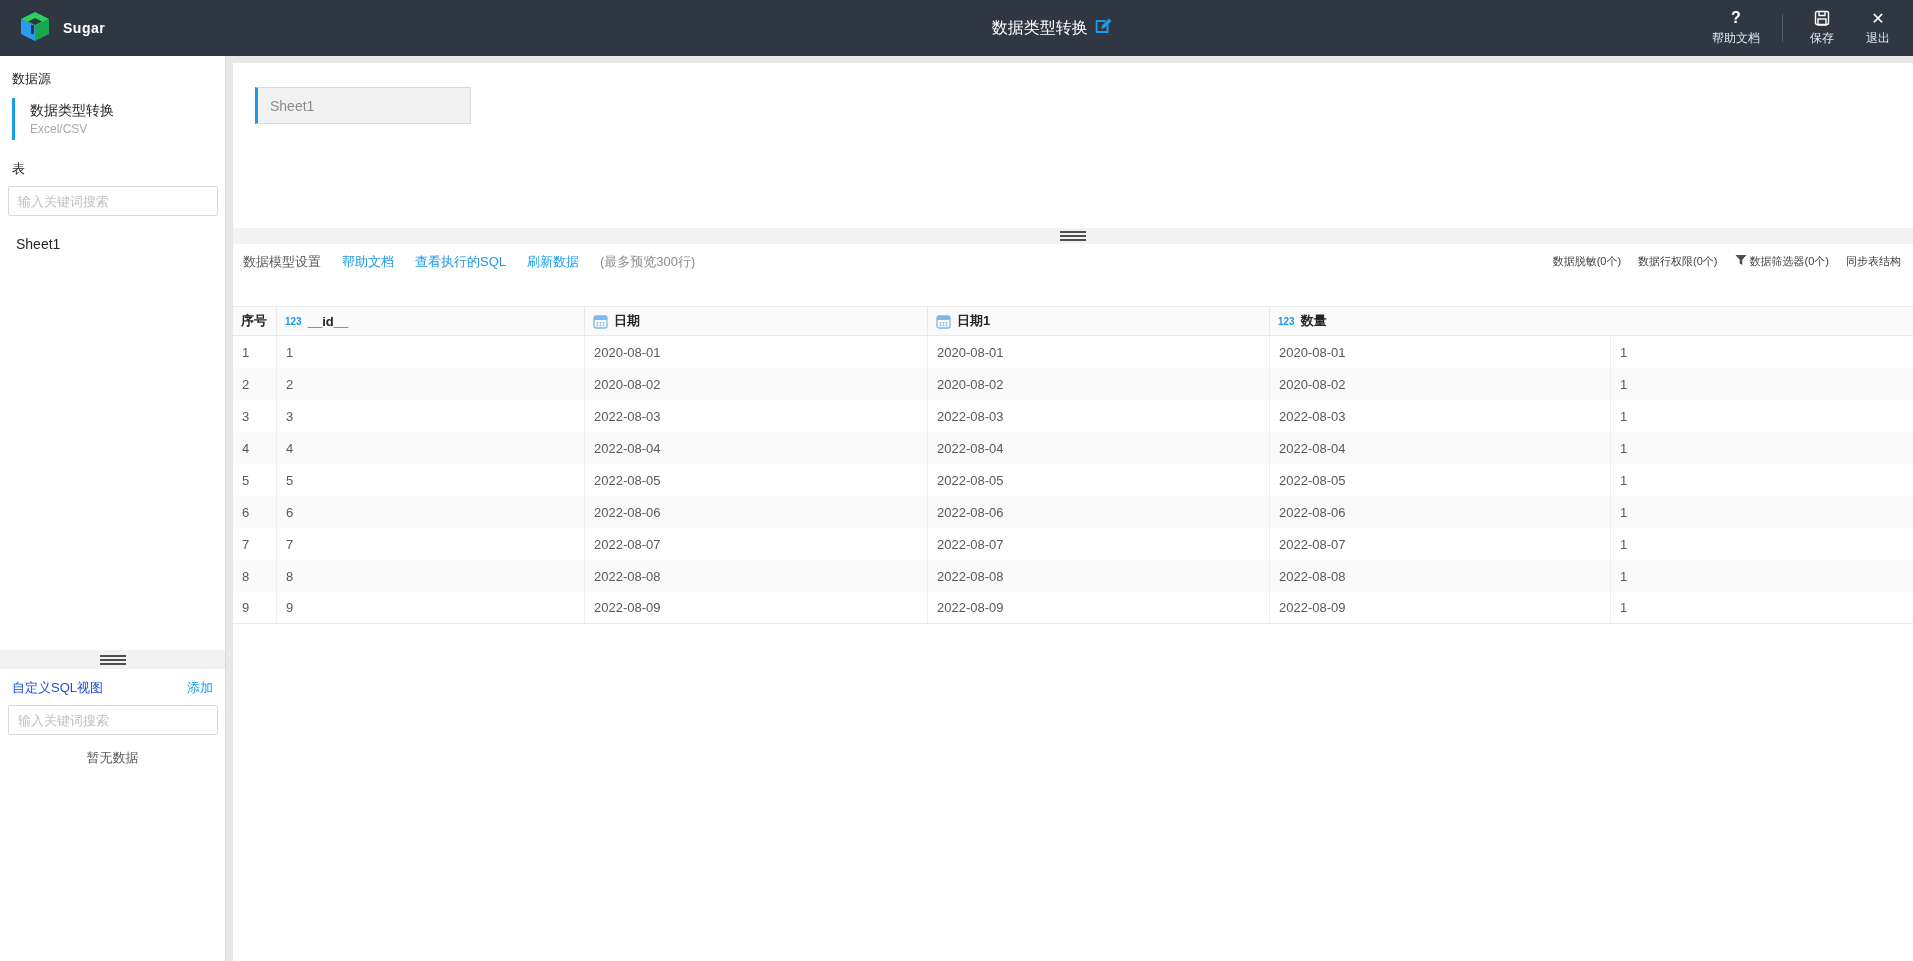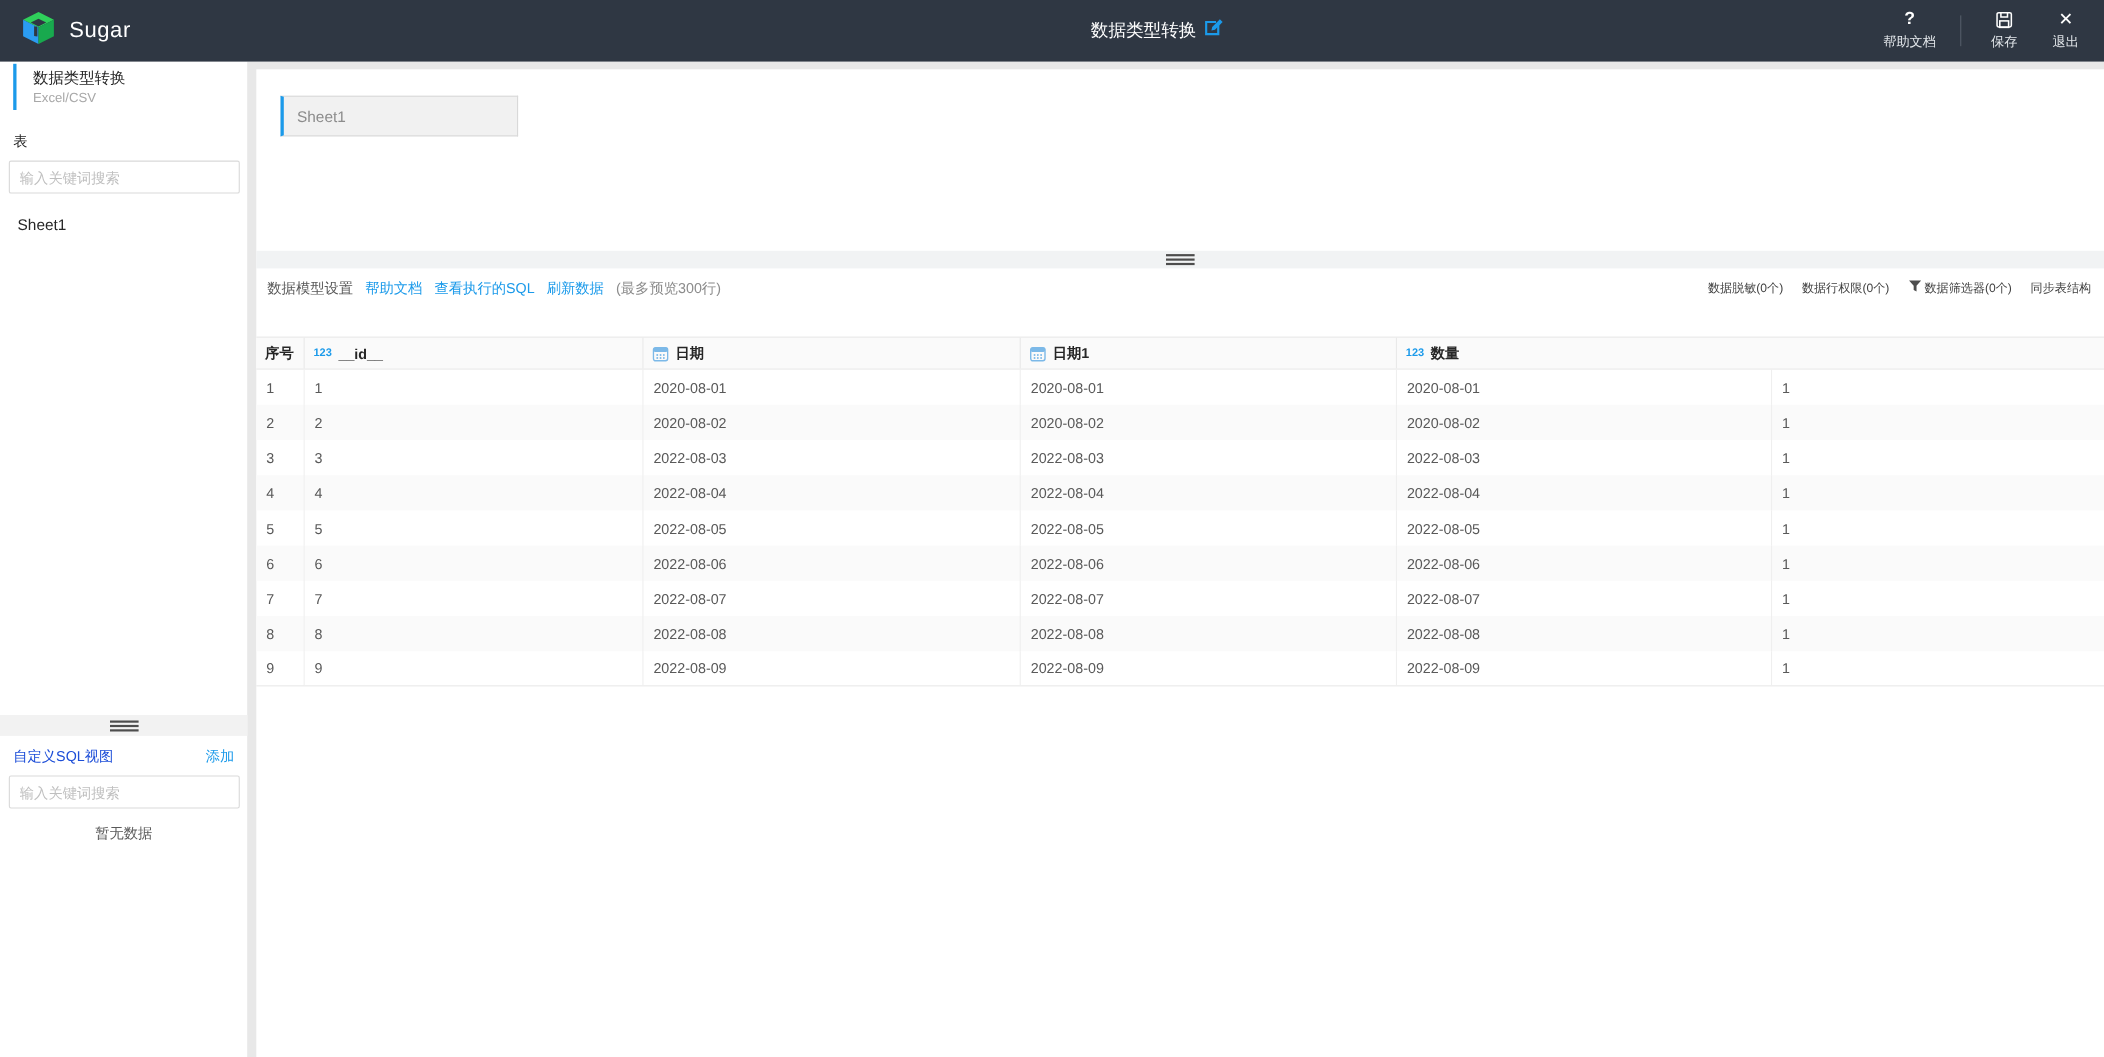--- a/index.html
+++ b/index.html
@@ -9,21 +9,21 @@
     --page-gray:#e8e8e8;
   }
   *{margin:0;padding:0;box-sizing:border-box;}
   html,body{width:1913px;height:961px;overflow:hidden;}
   body{font-family:"Liberation Sans","DejaVu Sans",sans-serif;background:#fff;color:#262626;}
   .app{width:1913px;height:961px;display:flex;flex-direction:column;}
 
   
   .hdr{height:56px;background:var(--header-bg);display:flex;align-items:center;padding:0 18px;position:relative;flex:0 0 56px;}
   .brand{display:flex;align-items:center;gap:11px;}
-  .brand-name{color:#fff;font-size:20px;font-weight:400;letter-spacing:.5px;}
+  .brand-name{color:#fff;font-size:14px;font-weight:700;letter-spacing:.5px;}
   .hdr-title{position:absolute;left:55%;transform:translateX(-50%);display:flex;align-items:center;gap:8px;color:#fff;font-size:16px;}
   .hdr-actions{margin-left:auto;display:flex;align-items:center;gap:22px;}
   .hdr-act{display:flex;flex-direction:column;align-items:center;gap:3px;color:#e3e7eb;font-size:12px;cursor:pointer;min-width:34px;}
   .hdr-act .ico{height:18px;display:flex;align-items:center;justify-content:center;color:#fff;font-weight:700;font-size:16px;}
   .vdiv{width:1px;height:28px;background:#545d69;}
 
   
   .bodyrow{flex:1;display:flex;min-height:0;}
 
   
@@ -46,21 +46,21 @@
   .side-empty{text-align:center;font-size:13px;color:#595959;margin-top:14px;}
 
   
   .main{flex:1;background:var(--page-gray);padding:7px 0 0 7px;display:flex;flex-direction:column;min-width:0;}
   .panel{background:#fff;flex:1;display:flex;flex-direction:column;min-height:0;}
   .tabs-area{height:165px;flex:0 0 165px;}
   .sheet-tab{margin:24px 0 0 22px;width:216px;height:37px;background:#f1f1f1;border:1px solid #d9d9d9;border-left:3px solid var(--accent);display:flex;align-items:center;padding-left:12px;font-size:14px;color:#8c8c8c;cursor:pointer;}
   .h-split{height:16px;background:#f1f3f4;display:flex;align-items:center;justify-content:center;cursor:row-resize;flex:0 0 16px;}
 
   .toolbar{height:35px;display:flex;align-items:center;padding:0 10px;flex:0 0 35px;}
-  .tb-left{display:flex;align-items:center;gap:11px;}
+  .tb-left{display:flex;align-items:center;gap:21px;}
   .tb-text{font-size:13px;color:#595959;}
   .tb-link{font-size:13px;color:var(--accent);cursor:pointer;}
   .tb-note{font-size:13px;color:#8c8c8c;}
   .tb-right{margin-left:auto;display:flex;align-items:center;gap:17px;padding-right:2px;}
   .tb-right-item{font-size:11px;color:#404040;cursor:pointer;display:flex;align-items:flex-start;gap:3px;}
 
   
   .grid{display:flex;flex-direction:column;min-height:0;}
   .thead{display:flex;height:30px;background:#fafafa;border-top:1px solid #e9e9e9;border-bottom:1px solid #e9e9e9;flex:0 0 30px;margin-top:27px;}
   .th{display:flex;align-items:center;gap:6px;padding:0 8px;font-size:13px;font-weight:700;color:#262626;border-right:1px solid #e9e9e9;overflow:hidden;white-space:nowrap;}
@@ -121,20 +121,21 @@
       <div class="hdr-act">
         <span class="ico">✕</span>
         <span>退出</span>
       </div>
     </div>
   </div>
 
   <div class="bodyrow">
 
     <div class="side">
+      <div class="side-label">数据源</div>
       <div class="ds-item">
         <div class="ds-name">数据类型转换</div>
         <div class="ds-type">Excel/CSV</div>
       </div>
       <div class="side-label2">表</div>
       <input class="side-search" type="text" placeholder="输入关键词搜索" style="">
       <div class="table-list">
           <div class="side-table-item">Sheet1</div>
         </div>
 

